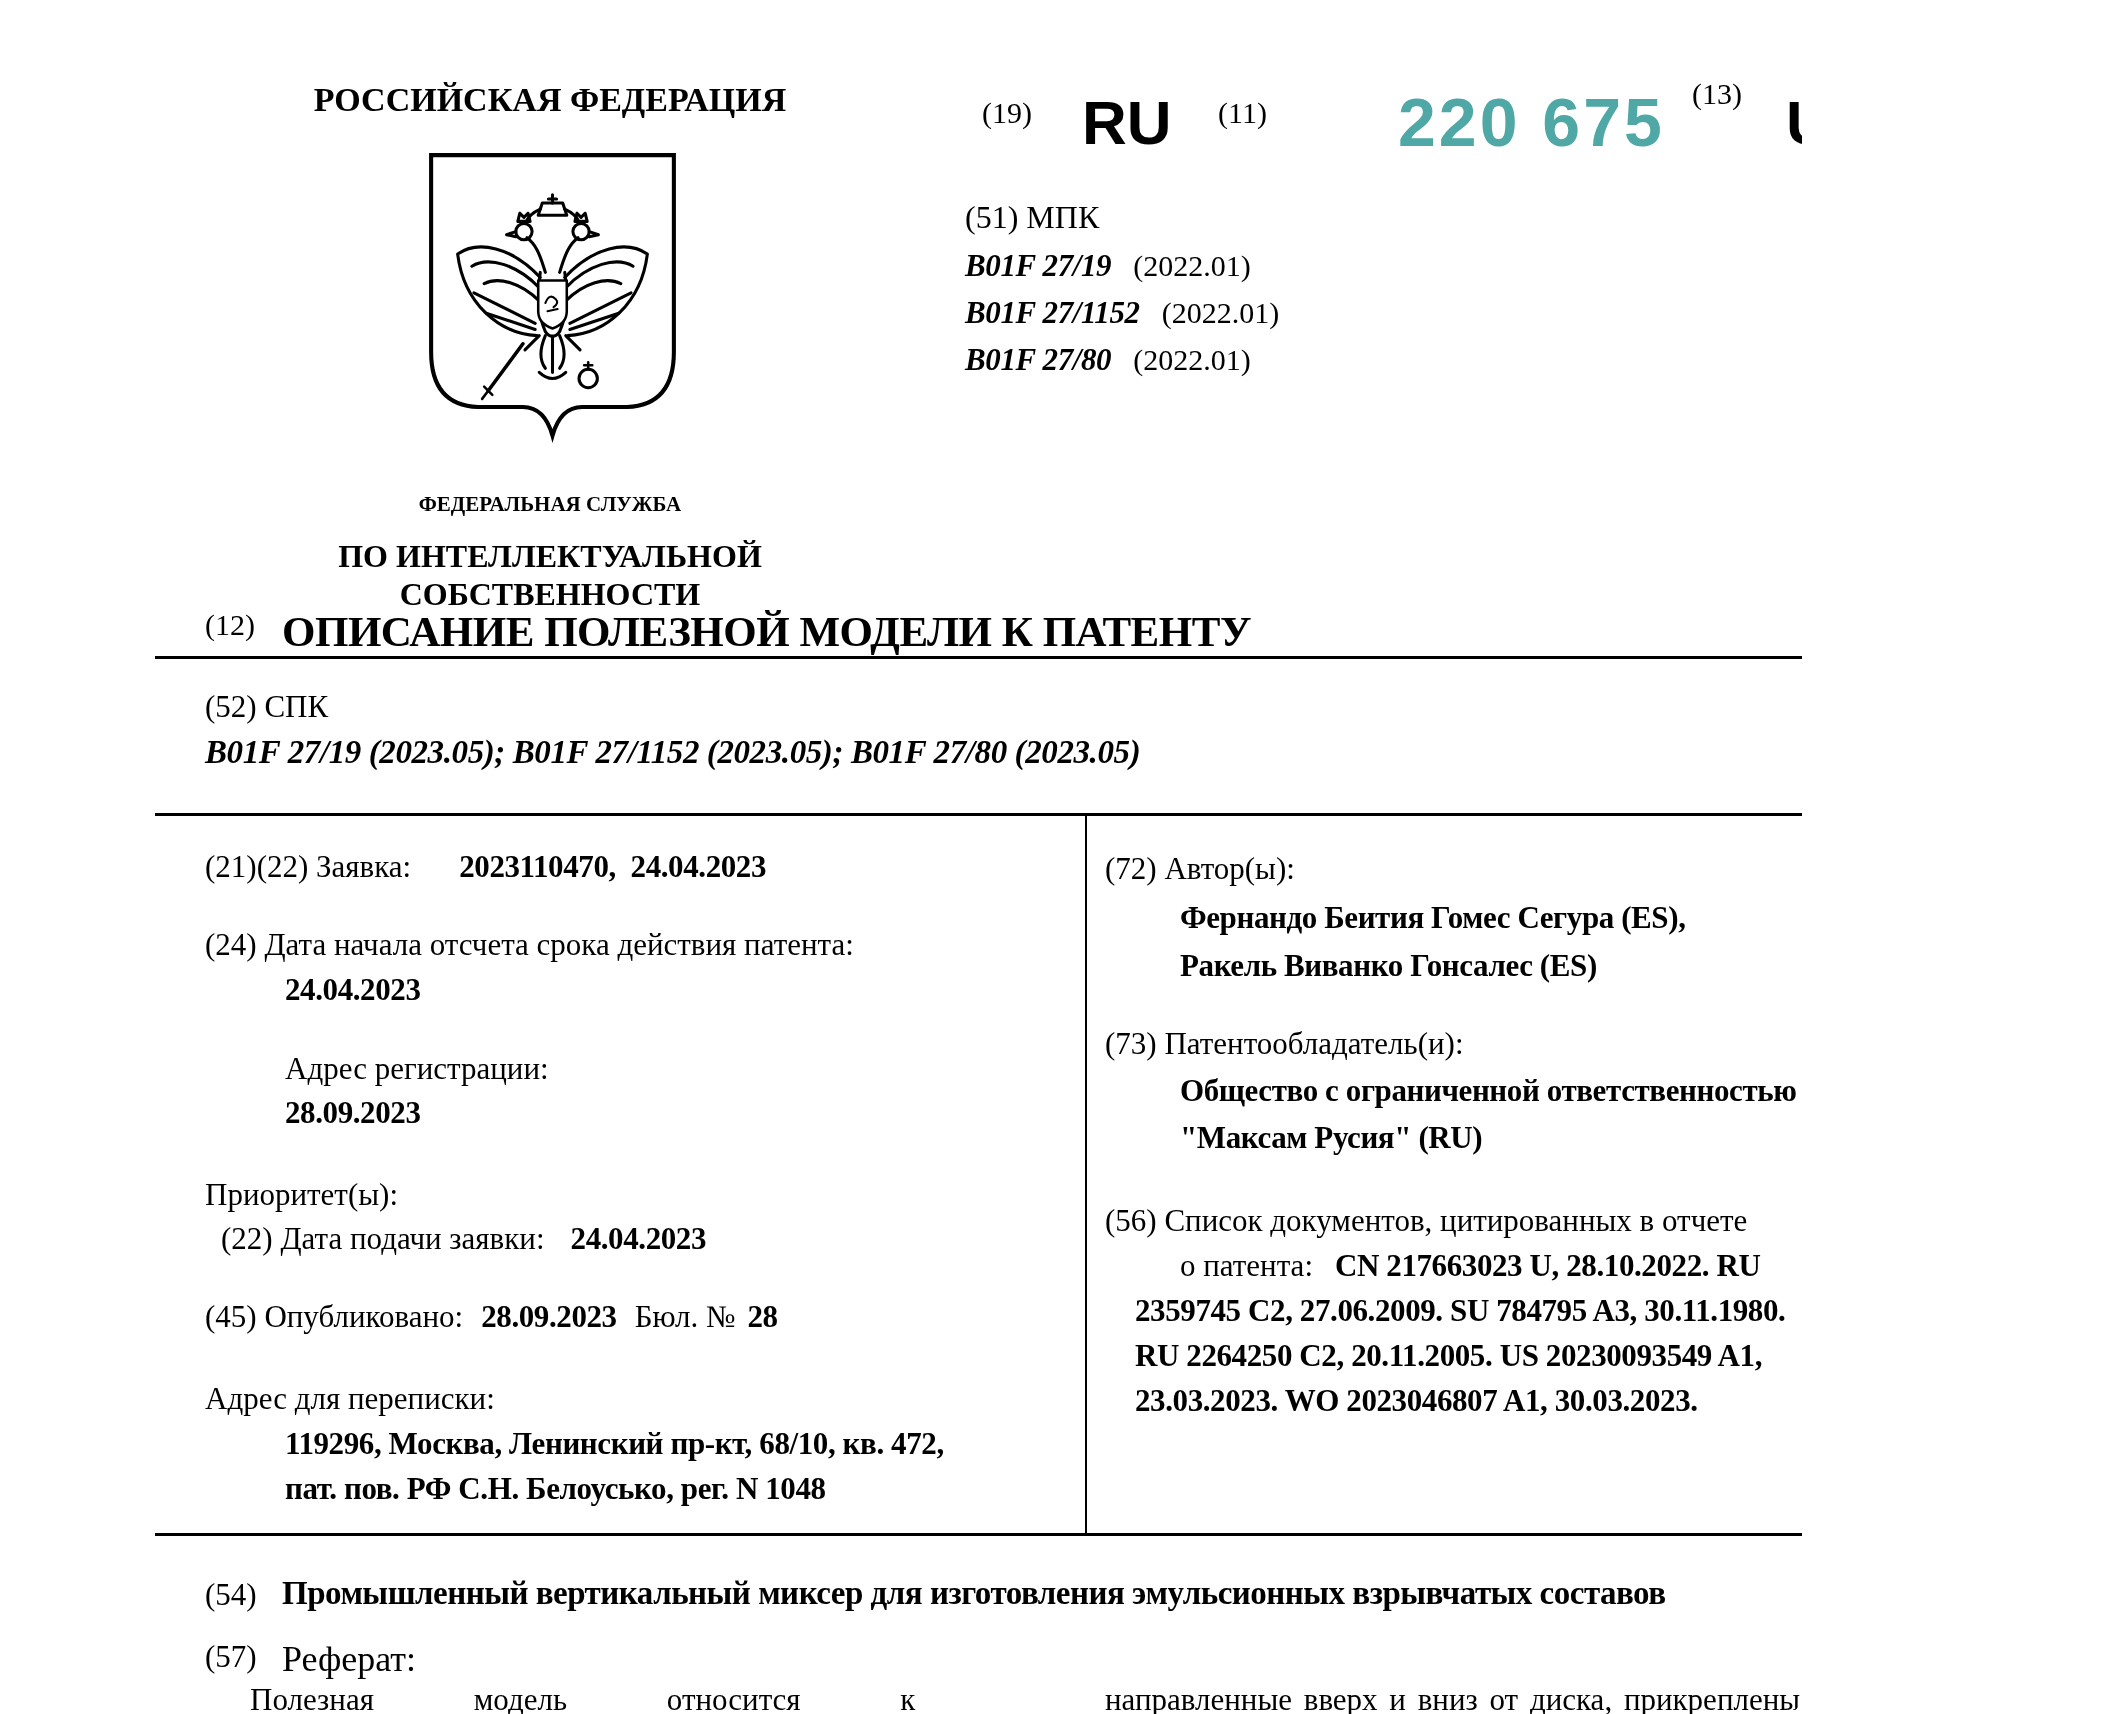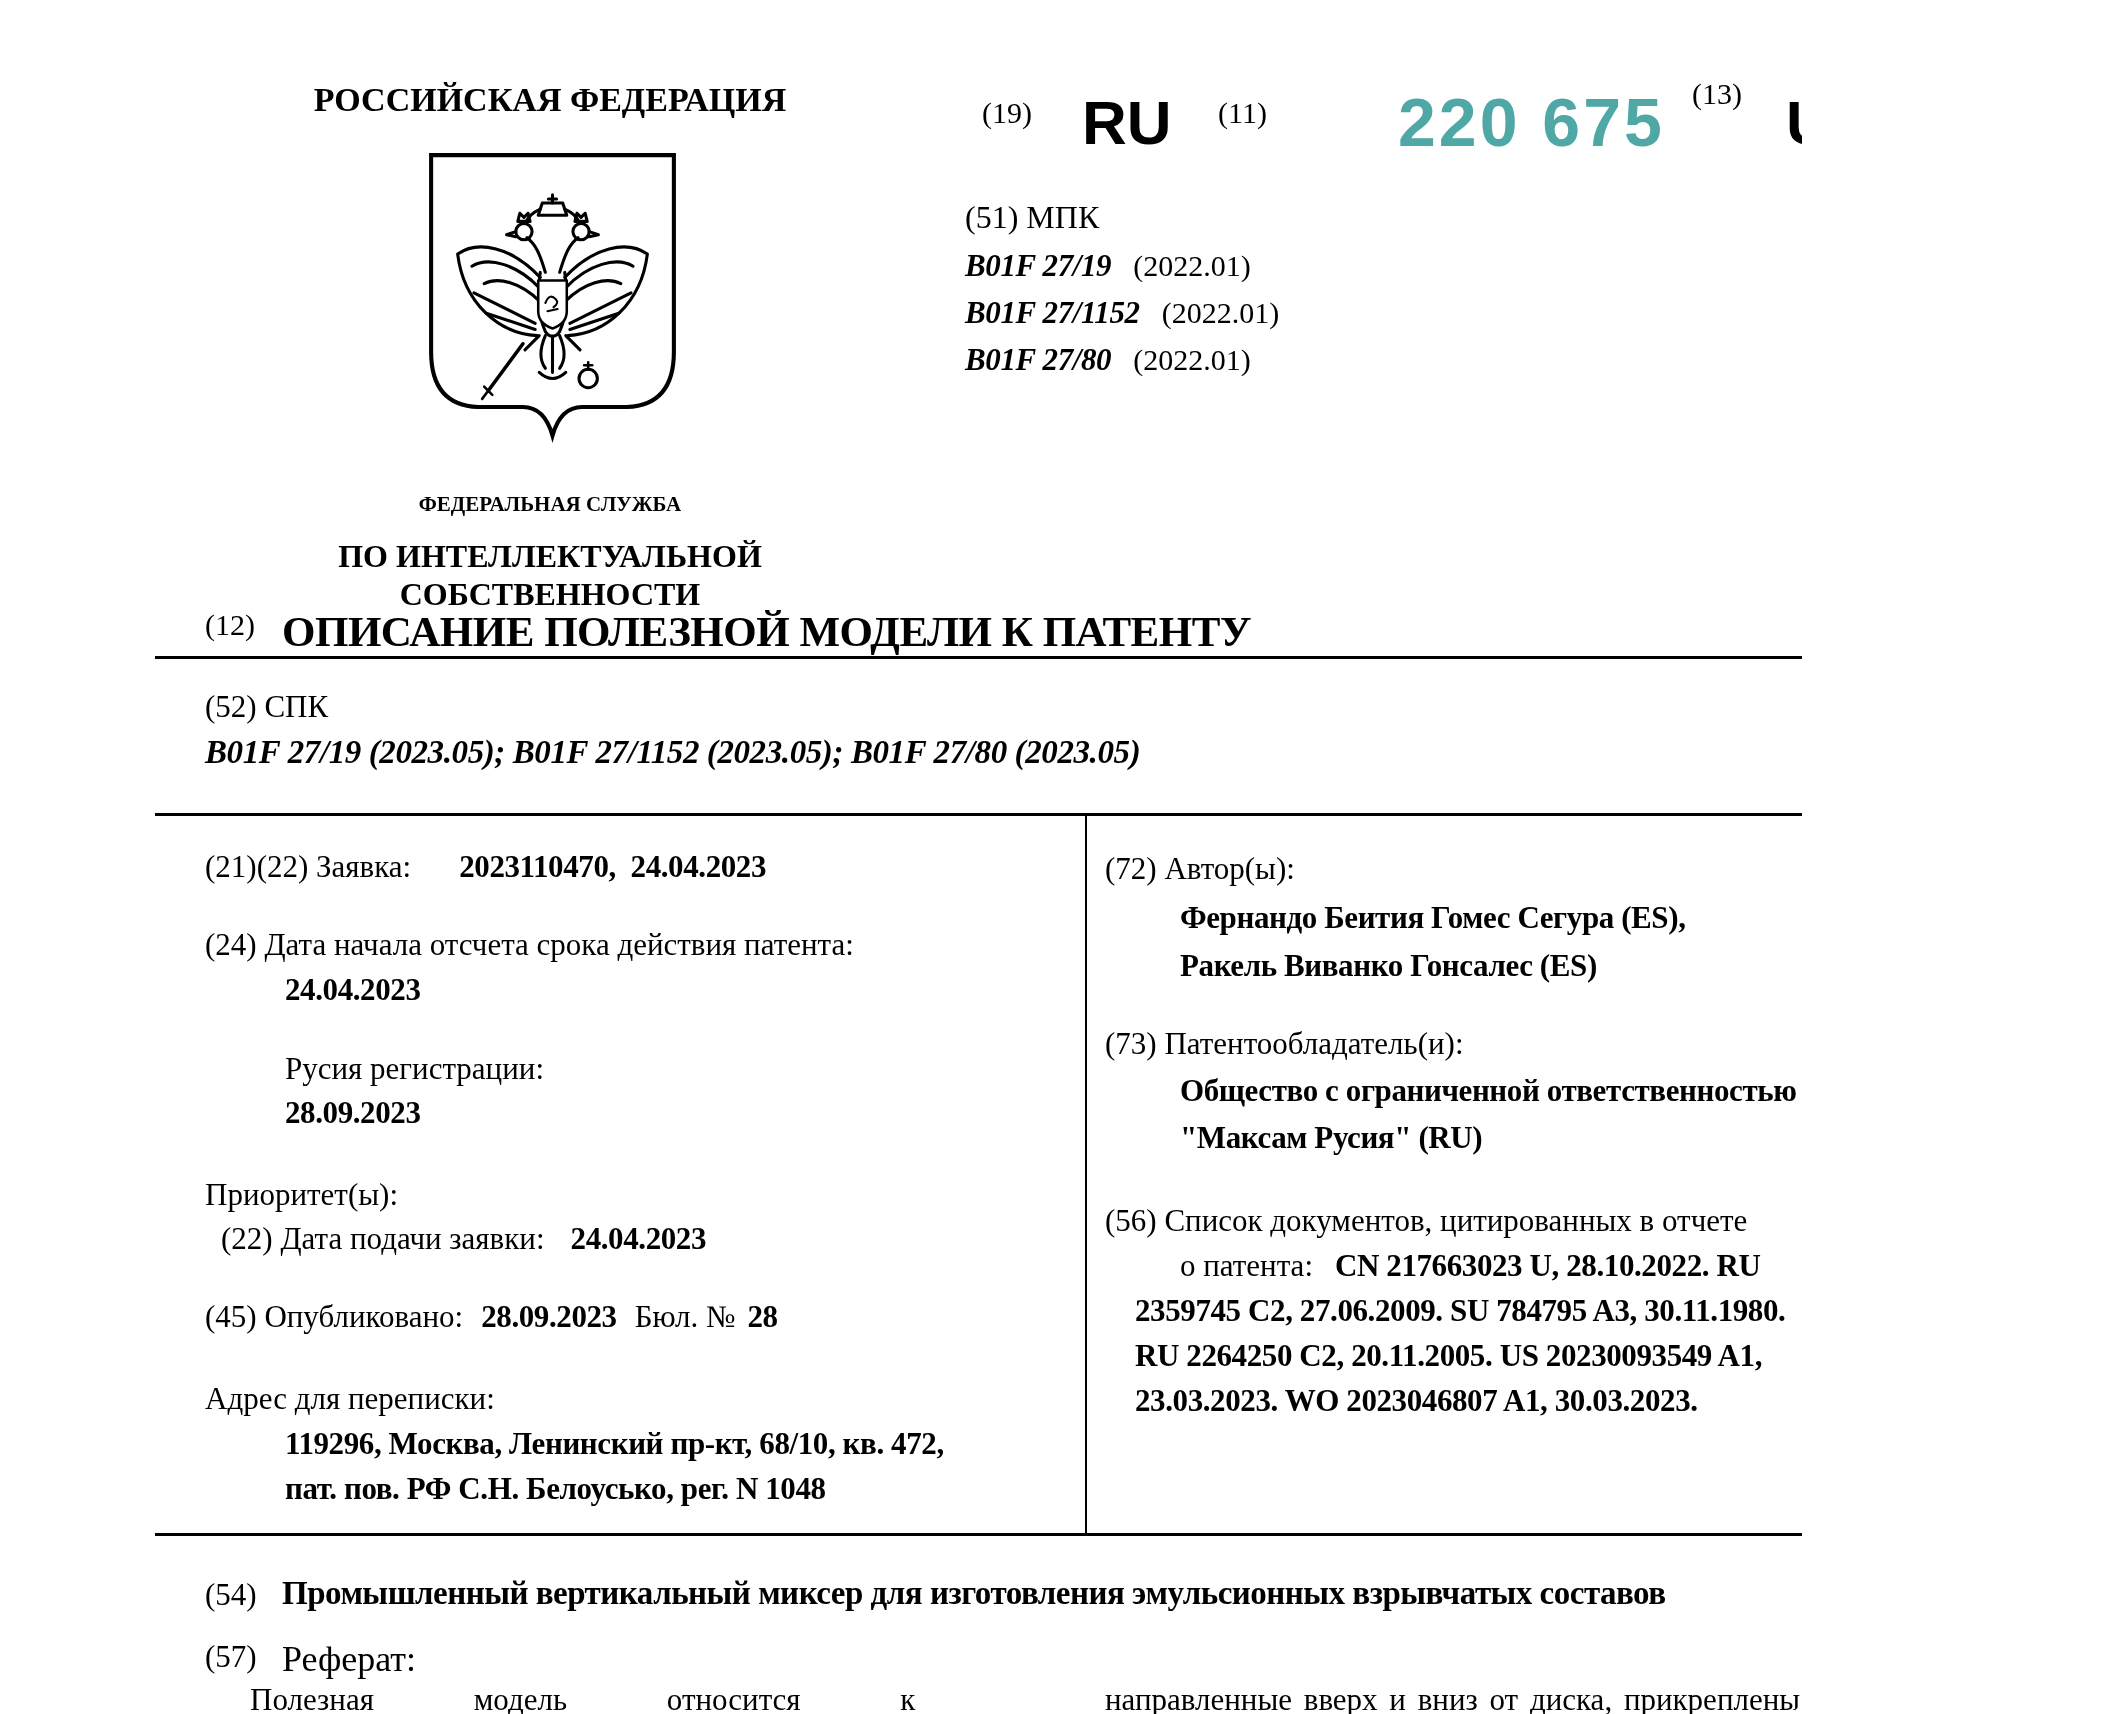--- a/index.html
+++ b/index.html
@@ -170,21 +170,21 @@
 
   <div class="abs rule ruleTop"></div>
   <div class="abs vdiv"></div>
   <div class="abs rule ruleBot"></div>
 
   <div class="abs cell" style="left:205px; top:848px;">
     <span>(21)(22) Заявка:</span><span class="b pre gap48">2023110470,  24.04.2023</span>
   </div>
   <div class="abs cell" style="left:205px; top:926px;">(24) Дата начала отсчета срока действия патента:</div>
   <div class="abs cell b" style="left:285px; top:971px;">24.04.2023</div>
-  <div class="abs cell" style="left:285px; top:1050px;">Русия регистрации:</div>
+  <div class="abs cell" style="left:285px; top:1050px;">Адрес регистрации:</div>
   <div class="abs cell b" style="left:285px; top:1094px;">28.09.2023</div>
   <div class="abs cell" style="left:205px; top:1176px;">Приоритет(ы):</div>
   <div class="abs cell" style="left:205px; top:1220px;margin-left:16px;">
     <span>(22) Дата подачи заявки:</span><span class="b gap26">24.04.2023</span>
   </div>
   <div class="abs cell" style="left:205px; top:1298px;">
     <span>(45) Опубликовано:</span><span class="b gap18">28.09.2023</span><span class="gap18">Бюл. №</span><span class="b gap12">28</span>
   </div>
   <div class="abs cell" style="left:205px; top:1380px;">Адрес для переписки:</div>
   <div class="abs cell b" style="left:285px; top:1425px;">119296, Москва, Ленинский пр-кт, 68/10, кв. 472,</div>

